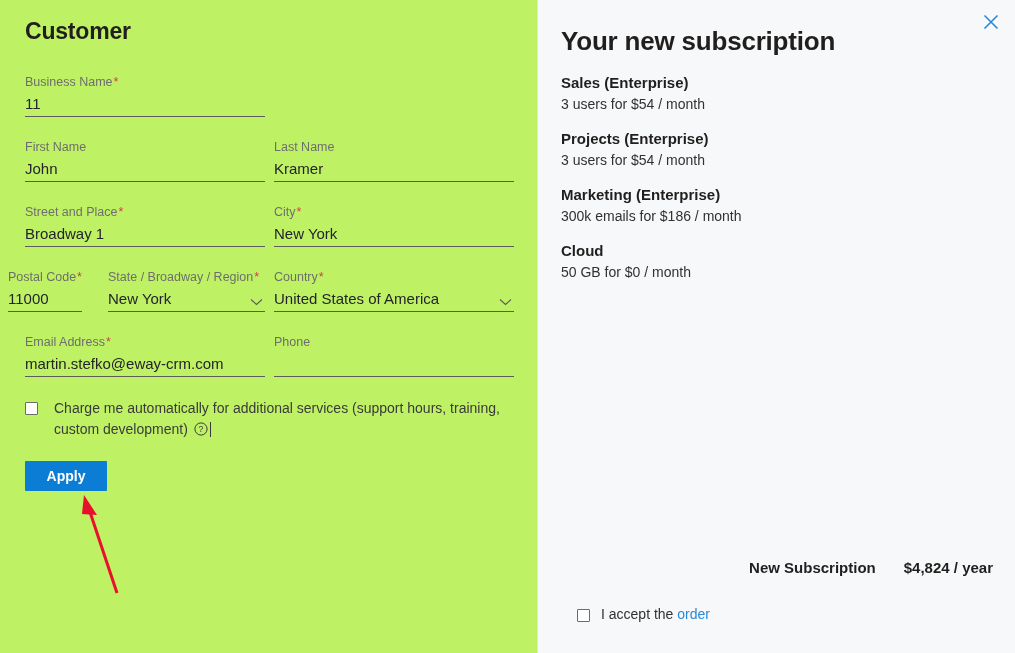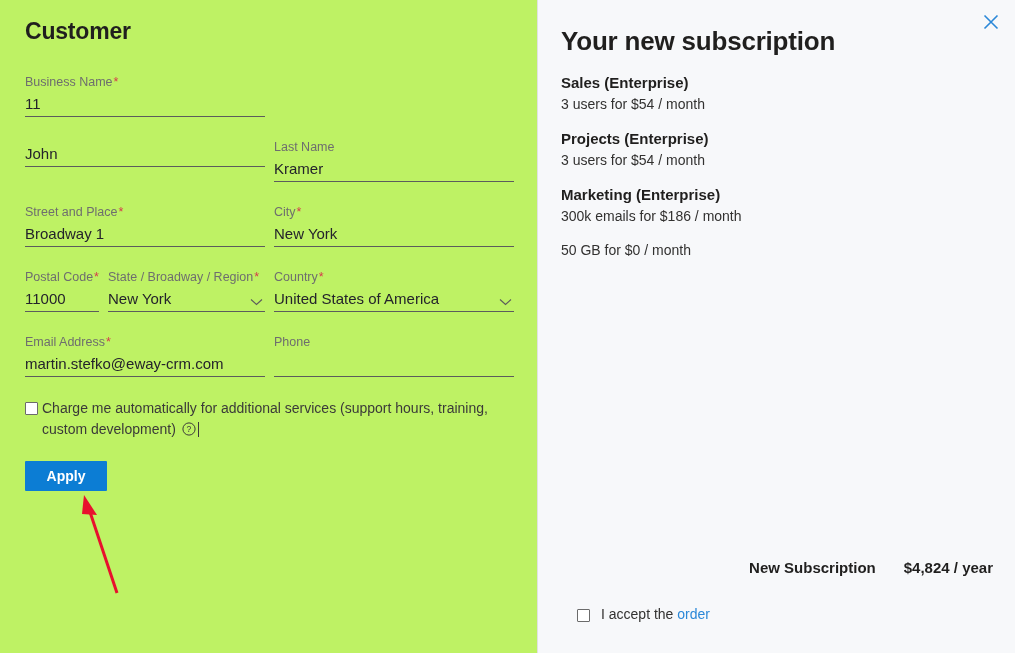--- a/index.html
+++ b/index.html
@@ -80,21 +80,21 @@
     height: 8px;
   }
   .chev svg { display: block; }
 
   
   #f-business   { left: 25px;  top: 75px;  width: 240px; }
   #f-first      { left: 25px;  top: 140px; width: 240px; }
   #f-last       { left: 274px; top: 140px; width: 240px; }
   #f-street     { left: 25px;  top: 205px; width: 240px; }
   #f-city       { left: 274px; top: 205px; width: 240px; }
-  #f-postal     { left: 25px;  top: 270px; width: 74px;  }
+  #f-postal     { left: 8px;  top: 270px; width: 74px;  }
   #f-state      { left: 108px; top: 270px; width: 157px; }
   #f-country    { left: 274px; top: 270px; width: 240px; }
   #f-email      { left: 25px;  top: 335px; width: 240px; }
   #f-phone      { left: 274px; top: 335px; width: 240px; }
 
   
   #charge-row {
     position: absolute;
     left: 25px; top: 398px;
     width: 490px;
@@ -108,21 +108,21 @@
     box-sizing: border-box;
     flex: 0 0 auto;
     margin-top: 4px;
     border-radius: 1px;
     cursor: pointer;
   }
   #charge-label {
     font-size: 14px;
     line-height: 21px;
     color: #3b3a39;
-    margin-left: 4px;
+    margin-left: 16px;
     max-width: 462px;
   }
   #help-icon {
     display: inline-block;
     vertical-align: -2px;
     margin-left: 6px;
     cursor: pointer;
   }
   #text-caret {
     display: inline-block;
@@ -237,20 +237,21 @@
 
   <div id="page-title">Customer</div>
 
   <div class="field" id="f-business">
     <div class="field-label"><span>Business Name</span><span class="req">*</span></div>
     <div class="field-value">11</div>
     <div class="field-underline"></div>
   </div>
 
   <div class="field" id="f-first">
+    <div class="field-label">First Name</div>
     <div class="field-value">John</div>
     <div class="field-underline"></div>
   </div>
 
   <div class="field" id="f-last">
     <div class="field-label">Last Name</div>
     <div class="field-value">Kramer</div>
     <div class="field-underline"></div>
   </div>
 
@@ -341,20 +342,21 @@
     </div>
     <div class="sub-item">
       <div class="sub-item-name">Projects (Enterprise)</div>
       <div class="sub-item-detail">3 users for $54 / month</div>
     </div>
     <div class="sub-item">
       <div class="sub-item-name">Marketing (Enterprise)</div>
       <div class="sub-item-detail">300k emails for $186 / month</div>
     </div>
     <div class="sub-item">
+      <div class="sub-item-name">Cloud</div>
       <div class="sub-item-detail">50 GB for $0 / month</div>
     </div>
   </div>
 
   <div id="total-row">
     <span id="total-label">New Subscription</span>
     <span id="total-value">$4,824 / year</span>
   </div>
 
   <div id="accept-row">

